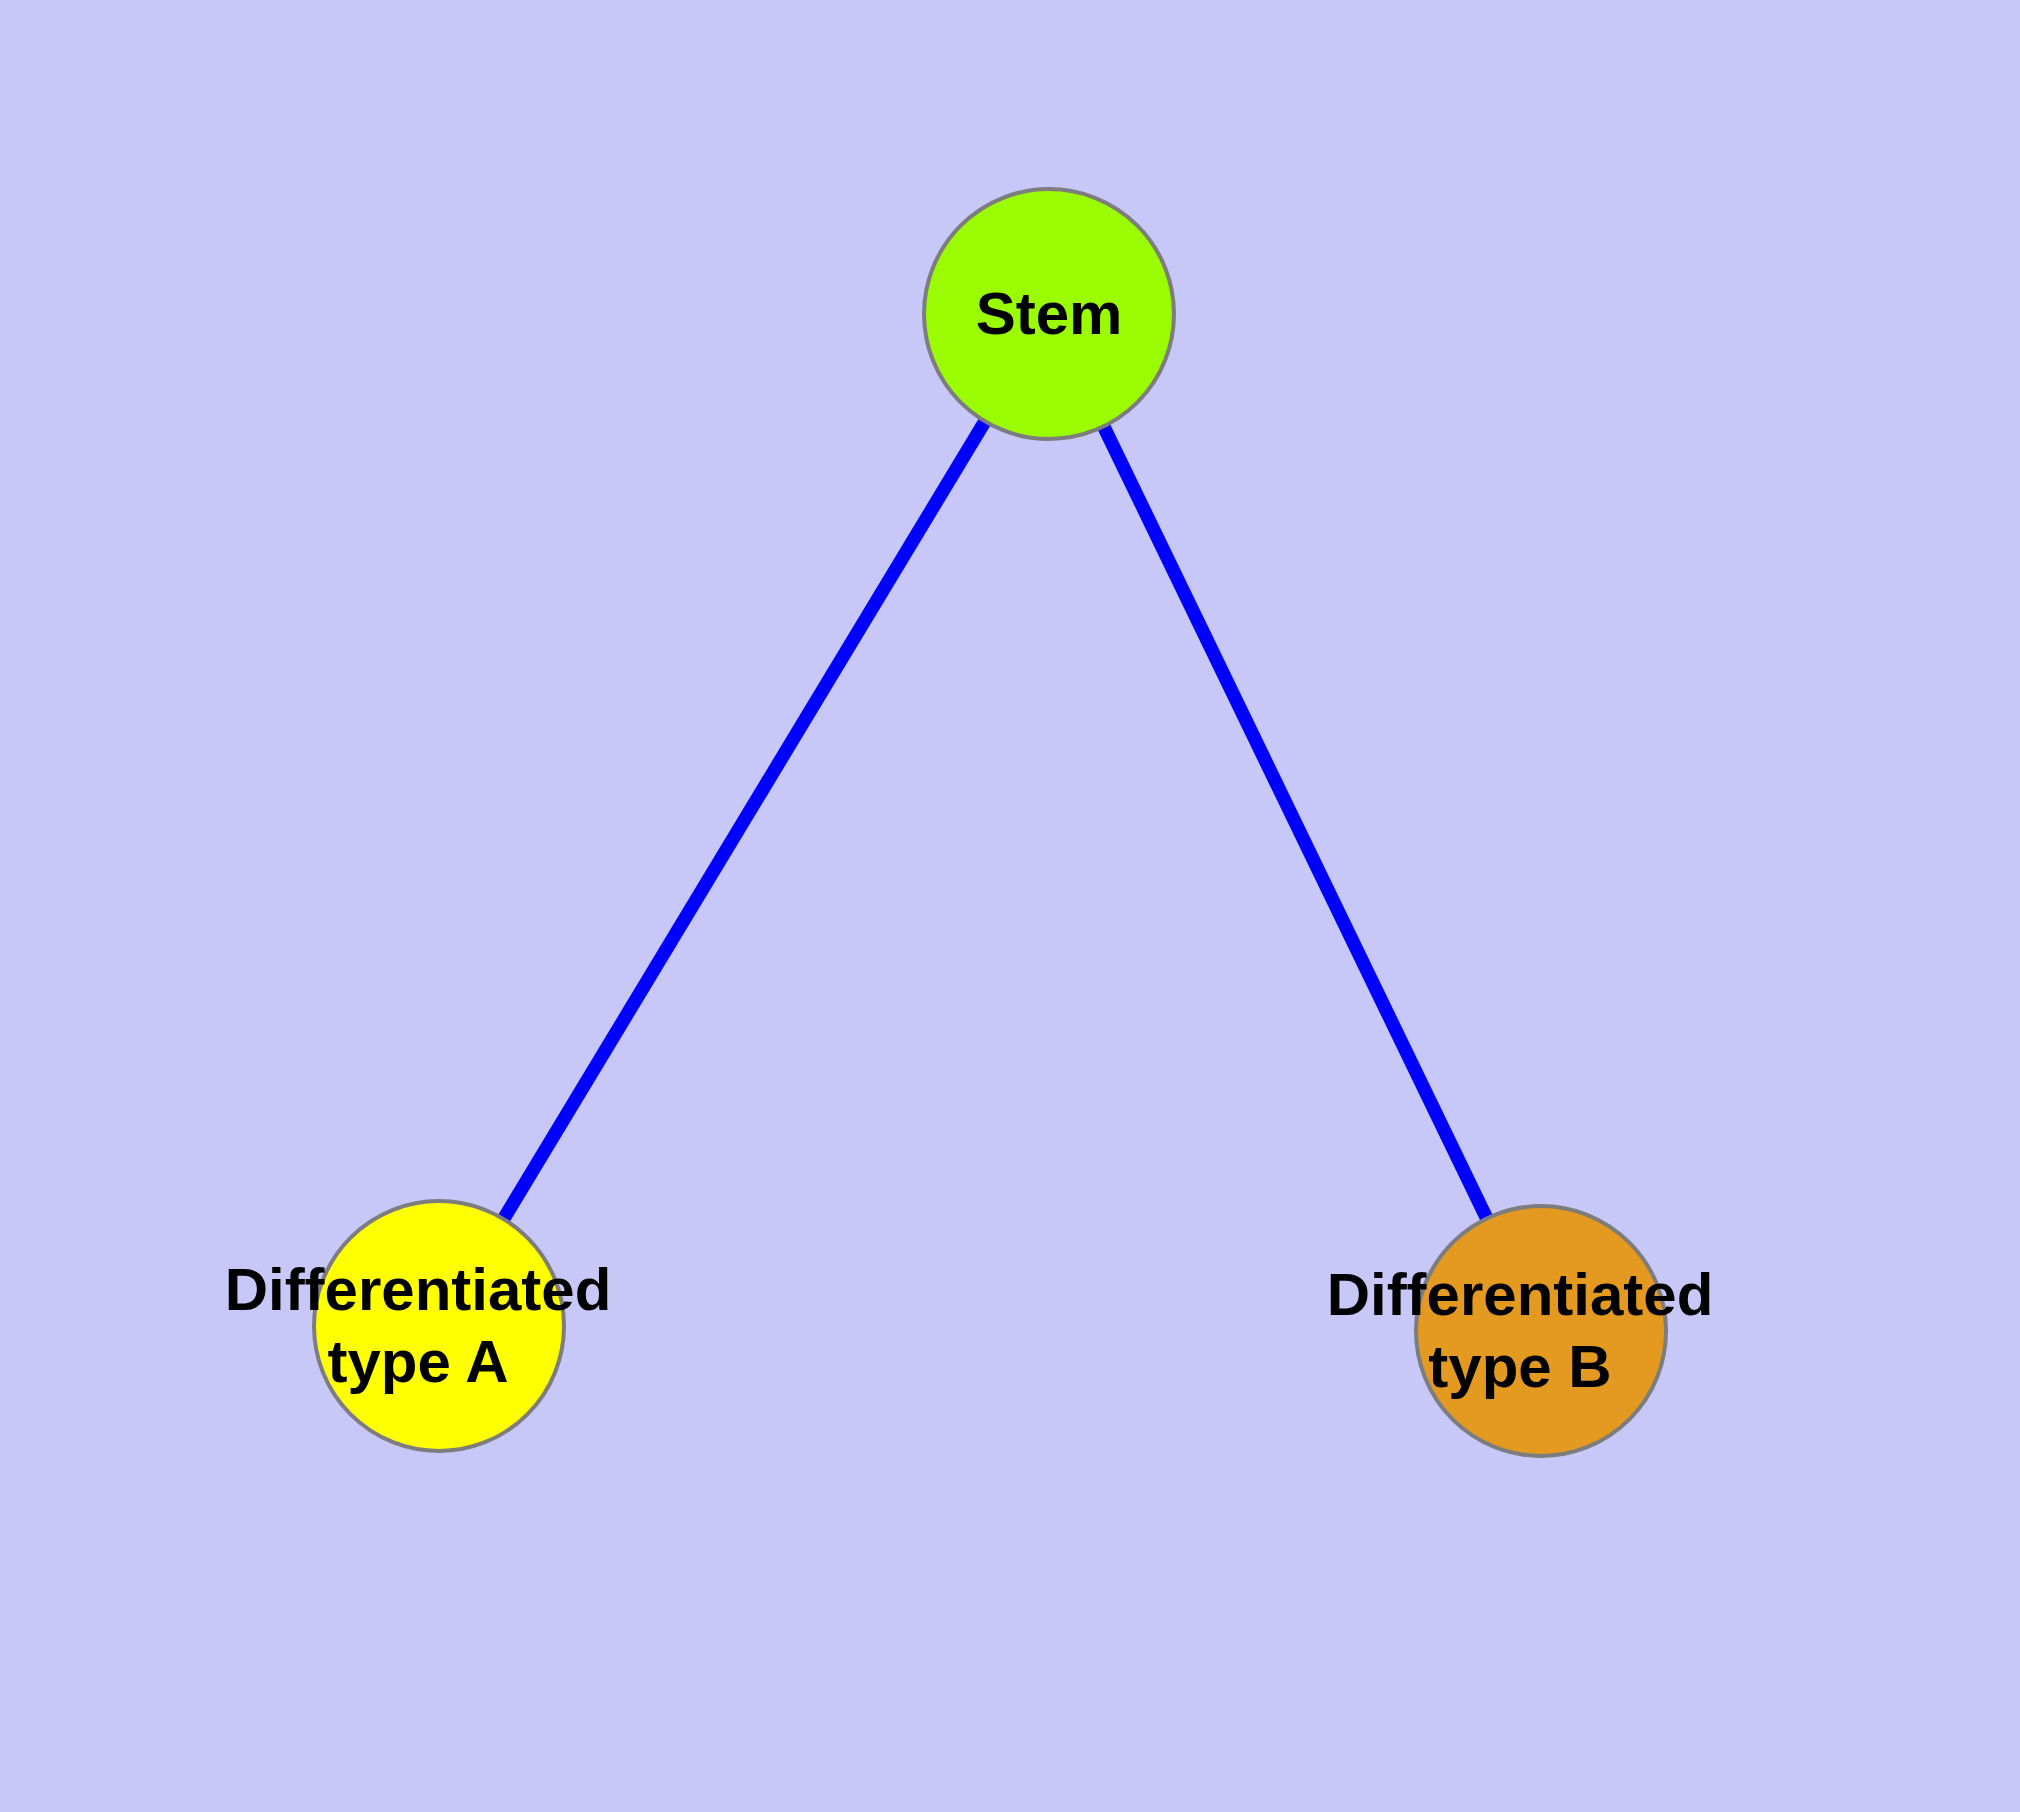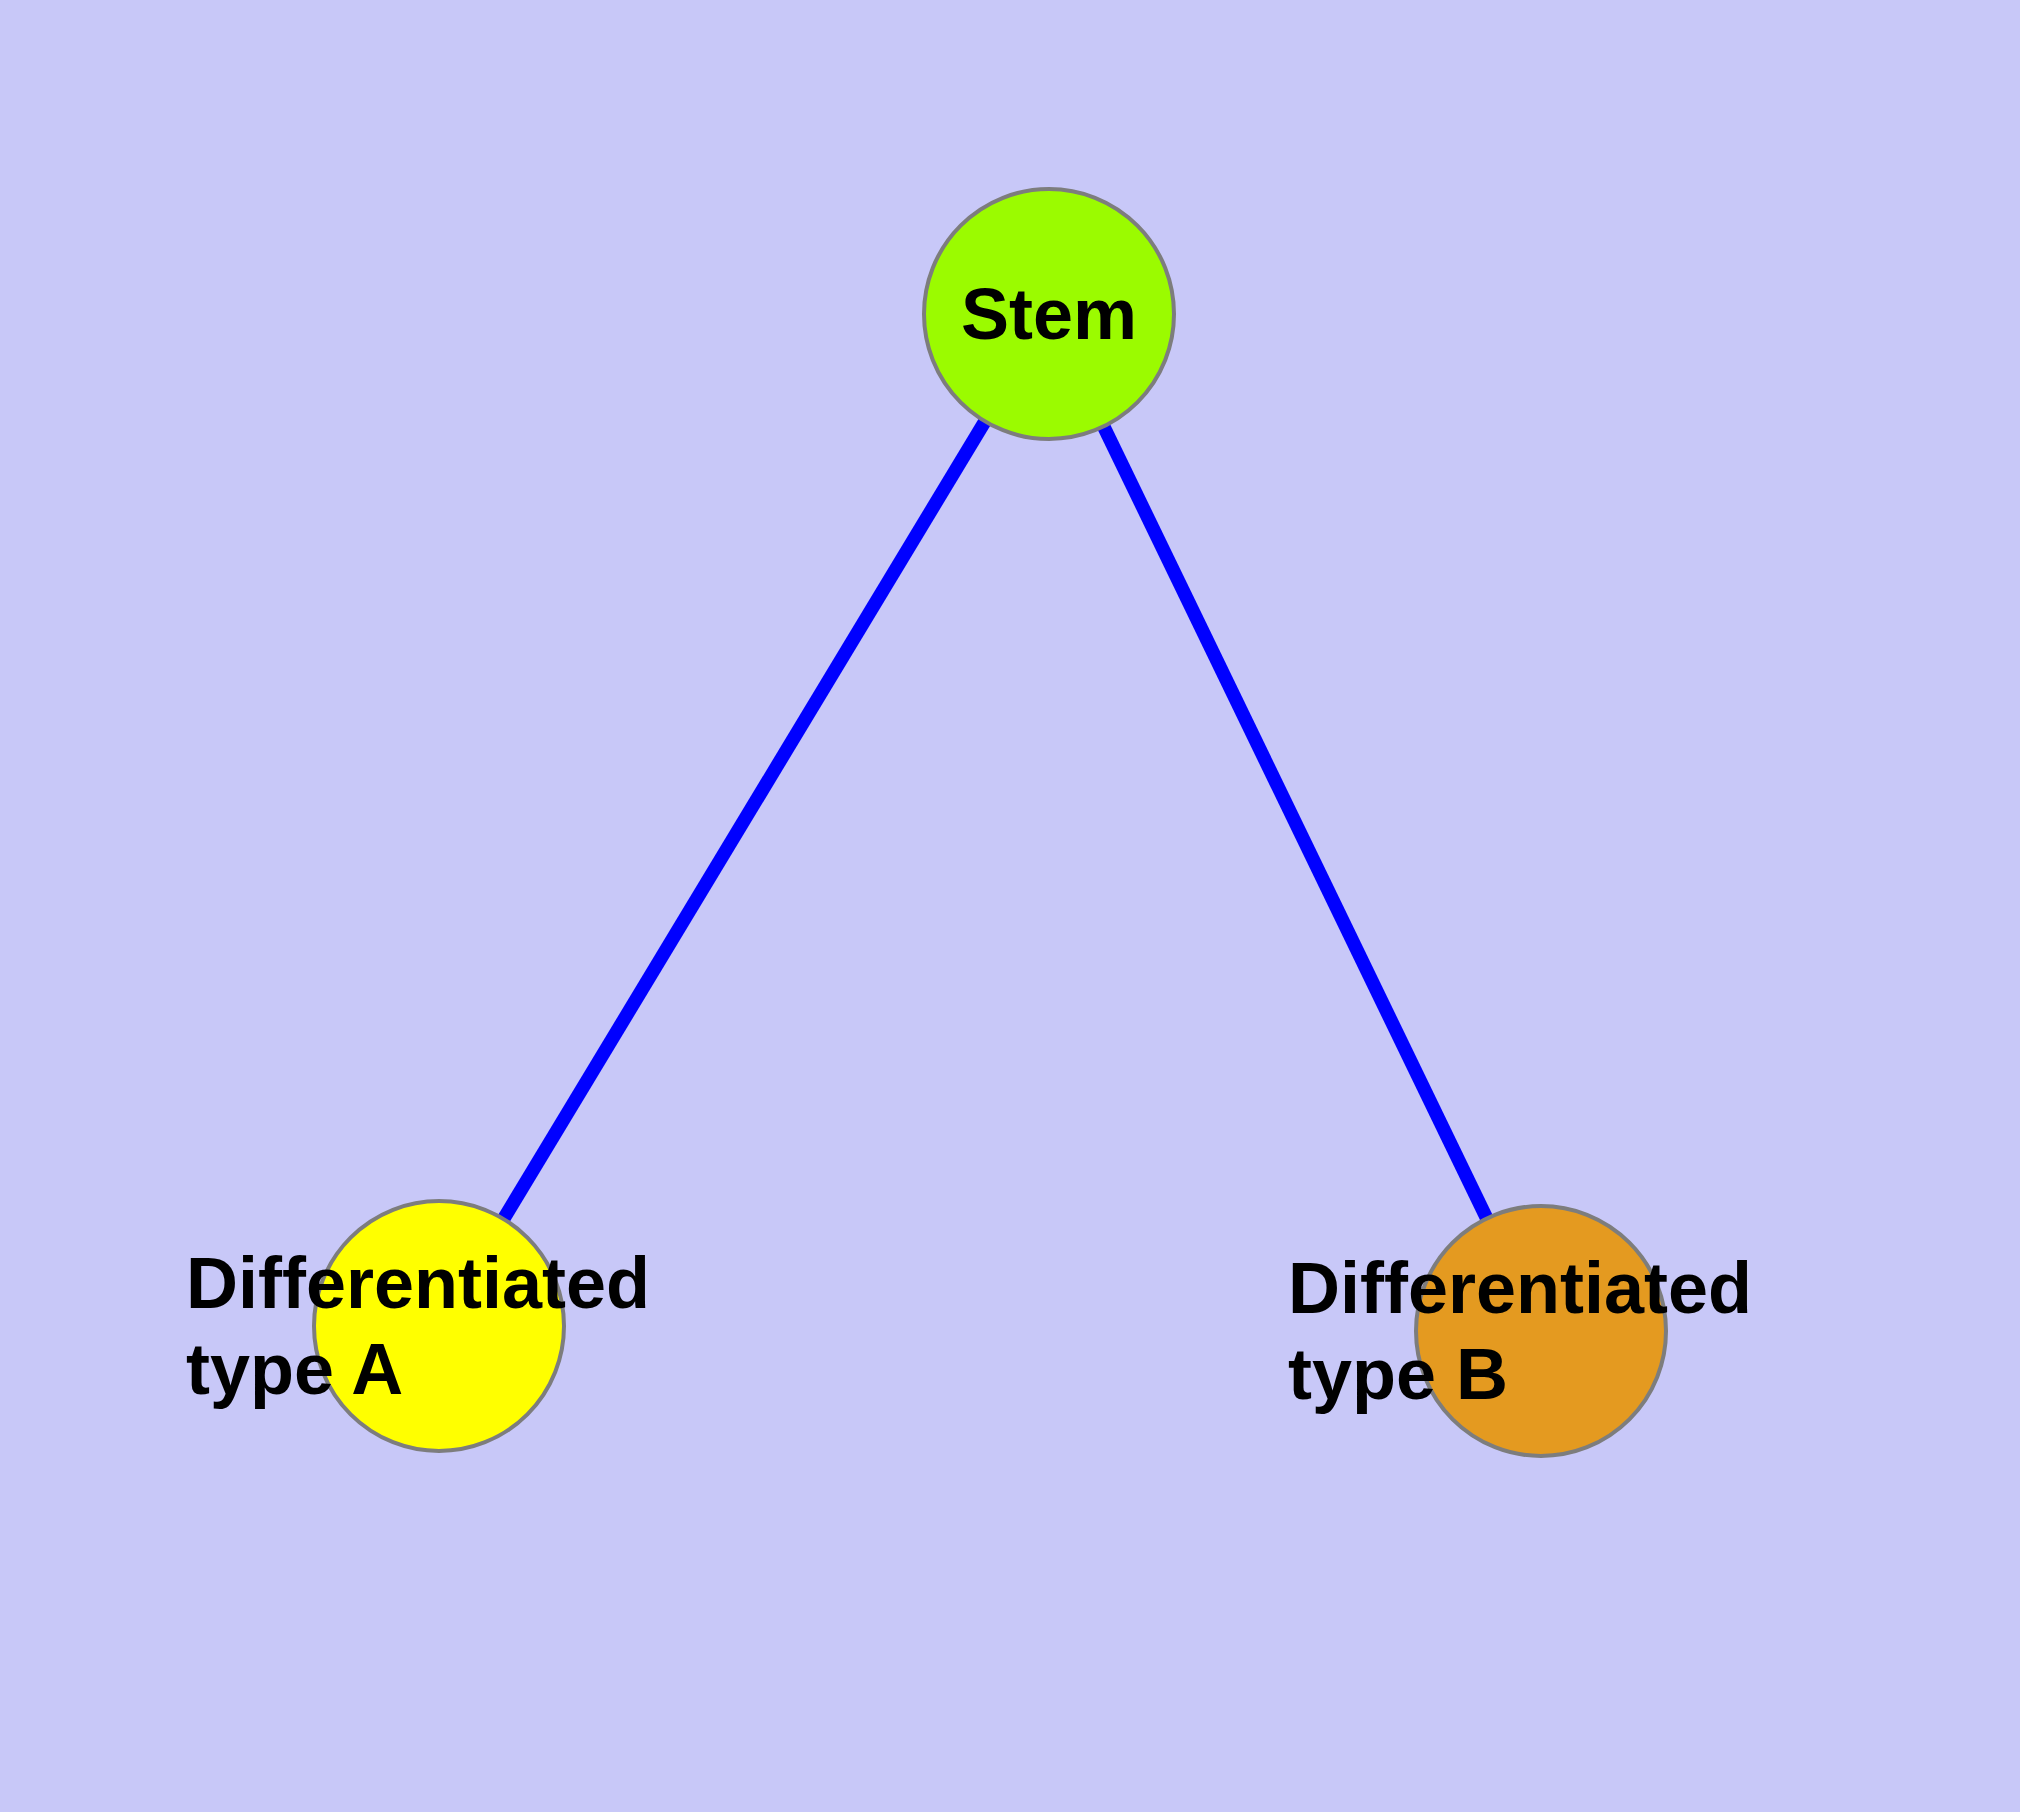--- a/index.html
+++ b/index.html
@@ -33,24 +33,25 @@
     border-radius: 50%;
     transform: translate(-50%, -50%);
   }
   .label {
     position: absolute;
     left: 50%;
     top: 50%;
     transform: translate(-50%, -50%);
     font-family: "Liberation Sans", sans-serif;
     font-weight: 700;
-    font-size: 72px;
+    font-size: 60px;
     line-height: 1.2;
     color: #000000;
     white-space: pre-line;
+    text-align: center;
     width: max-content;
   }
   .label.shift-left {
     transform: translate(calc(-50% - 21px), -50%);
   }
 </style>
 </head>
 <body>
 
 <div class="canvas" style="background: rgb(200, 200, 248);">

